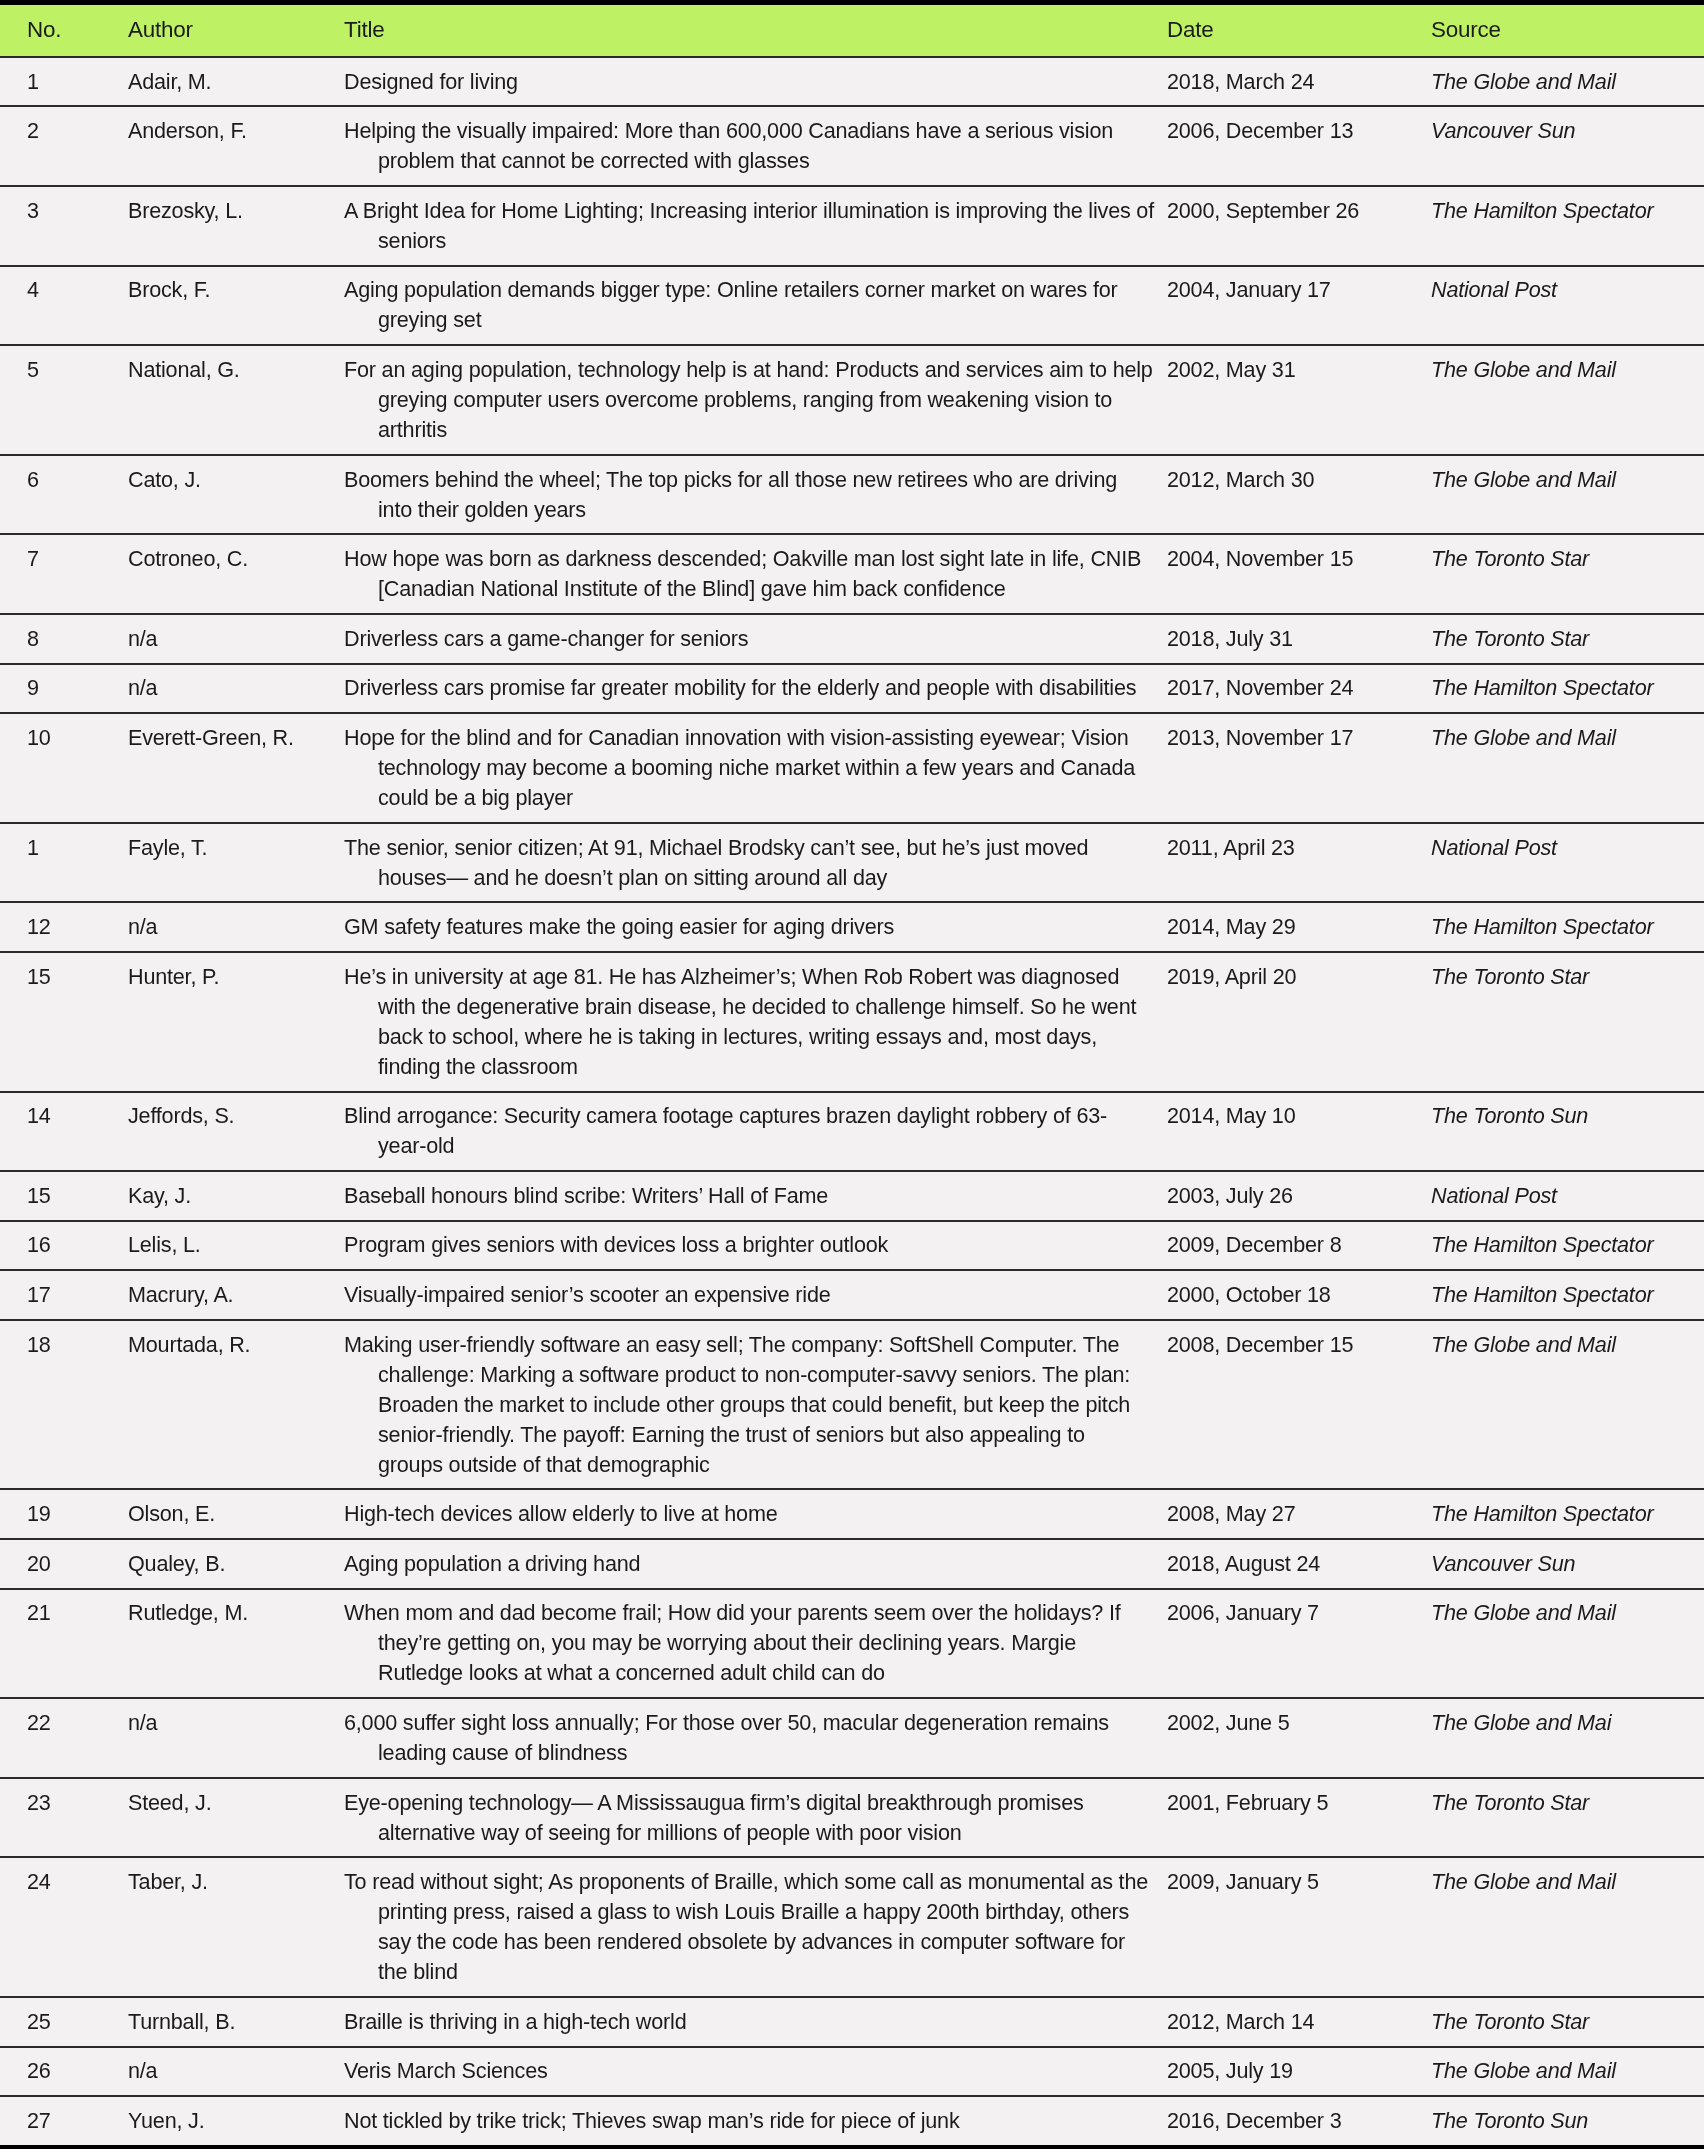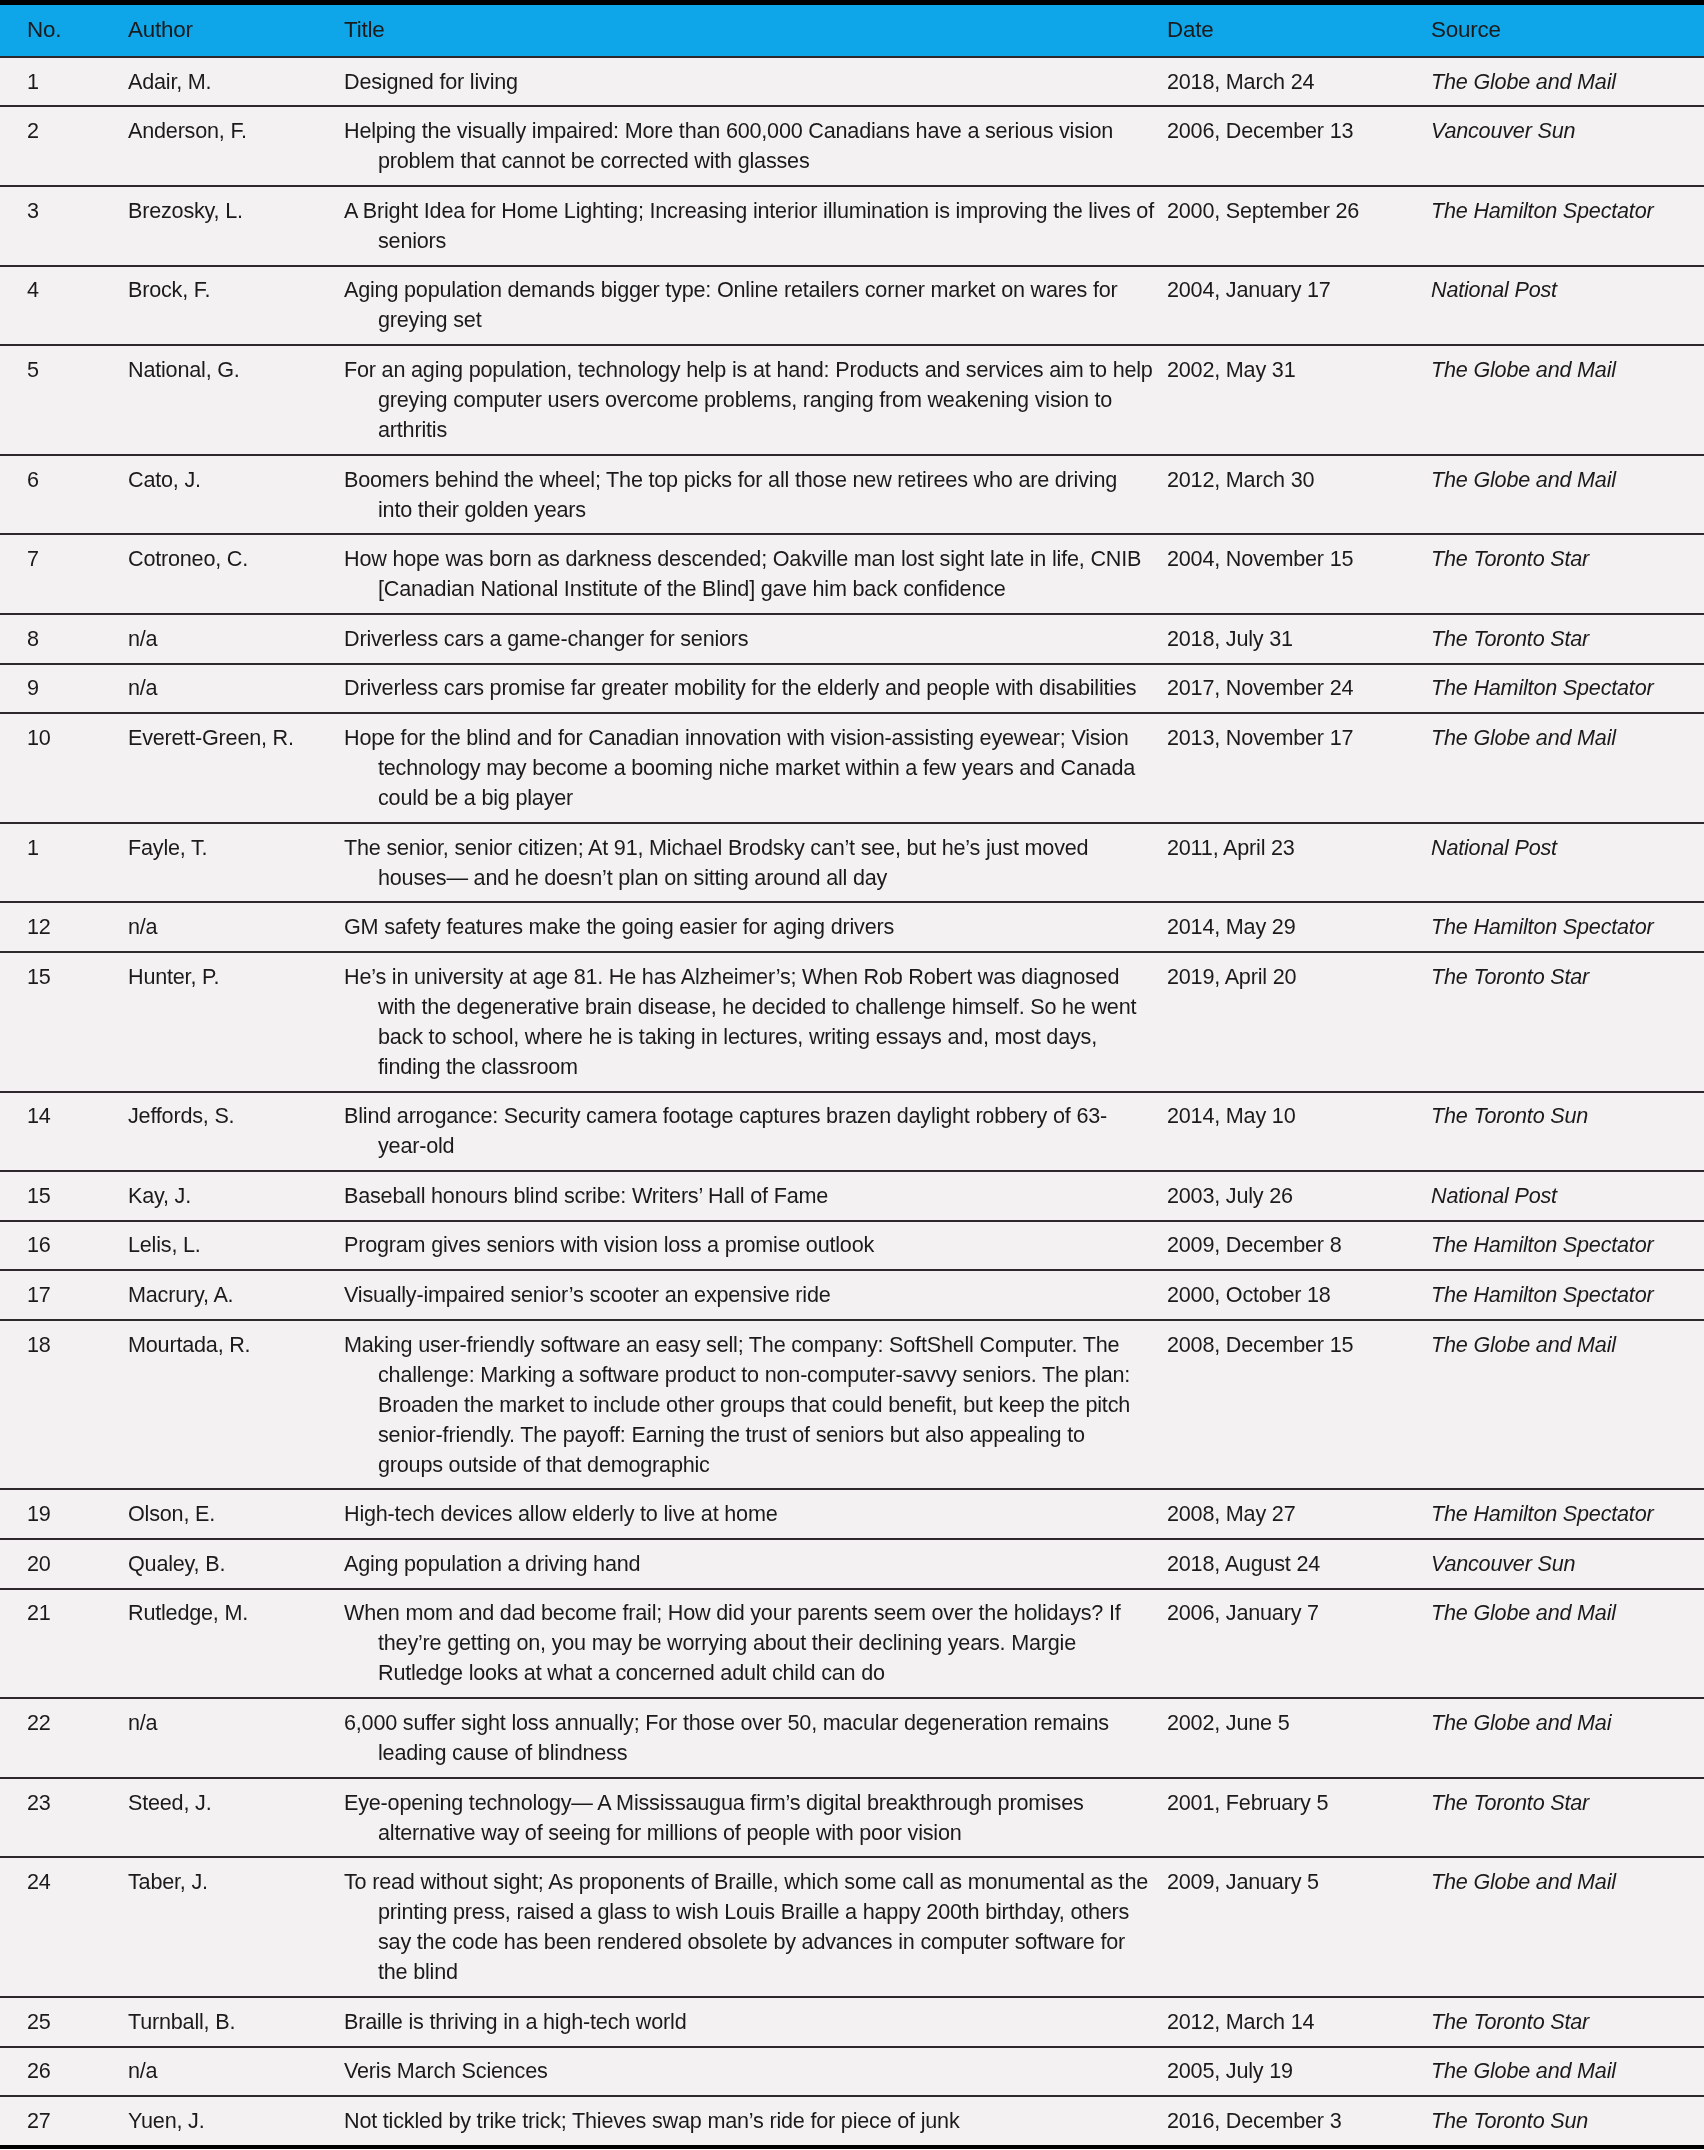--- a/index.html
+++ b/index.html
@@ -22,21 +22,21 @@
     border-top: 5.6px solid #000000;
     border-bottom: 4.8px solid #000000;
   }
   col.c-no     { width: 128px; }
   col.c-author { width: 216px; }
   col.c-title  { width: 823px; }
   col.c-date   { width: 264px; }
   col.c-source { width: 275px; }
 
   thead th {
-    background: #0ea5e9;
+    background: #bef264;
     text-align: left;
     font-weight: normal;
     font-size: 22.4px;
     line-height: 30px;
     padding: 10.4px 12.8px 10.4px 0;
     vertical-align: top;
     letter-spacing: -0.2px;
   }
   tbody td {
     vertical-align: top;
@@ -228,21 +228,21 @@
             <span class="hang">Baseball honours blind scribe: Writers’ Hall of Fame</span>
           </td>
     <td class="cell-date">2003, July 26</td>
     <td class="cell-source">National Post</td>
   </tr>
 
   <tr>
     <td class="cell-no">16</td>
     <td class="cell-author">Lelis, L.</td>
     <td class="cell-title">
-            <span class="hang">Program gives seniors with vision loss a promise outlook</span>
+            <span class="hang">Program gives seniors with devices loss a brighter outlook</span>
           </td>
     <td class="cell-date">2009, December 8</td>
     <td class="cell-source">The Hamilton Spectator</td>
   </tr>
 
   <tr>
     <td class="cell-no">17</td>
     <td class="cell-author">Macrury, A.</td>
     <td class="cell-title">
             <span class="hang">Visually-impaired senior’s scooter an expensive ride</span>

